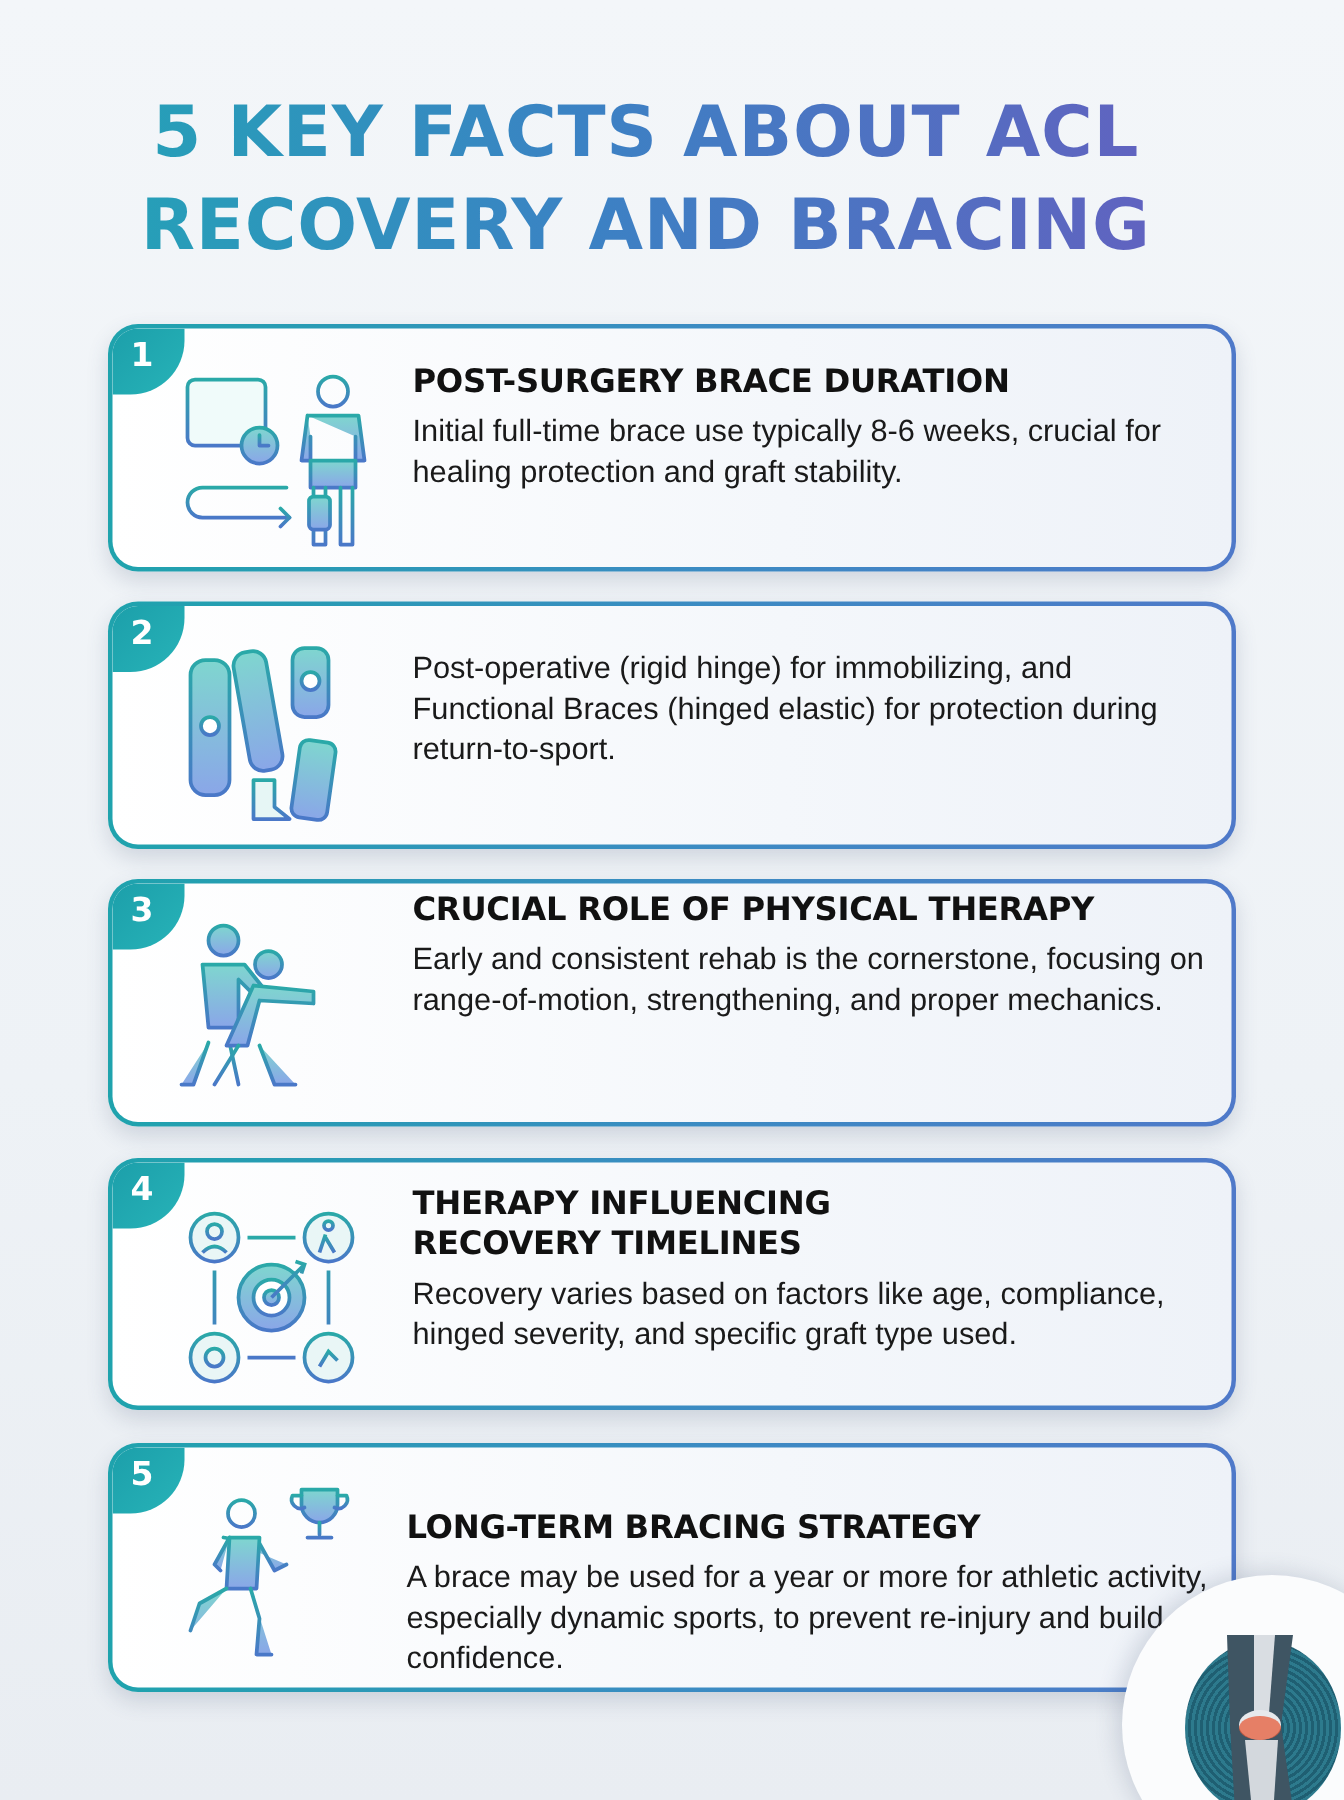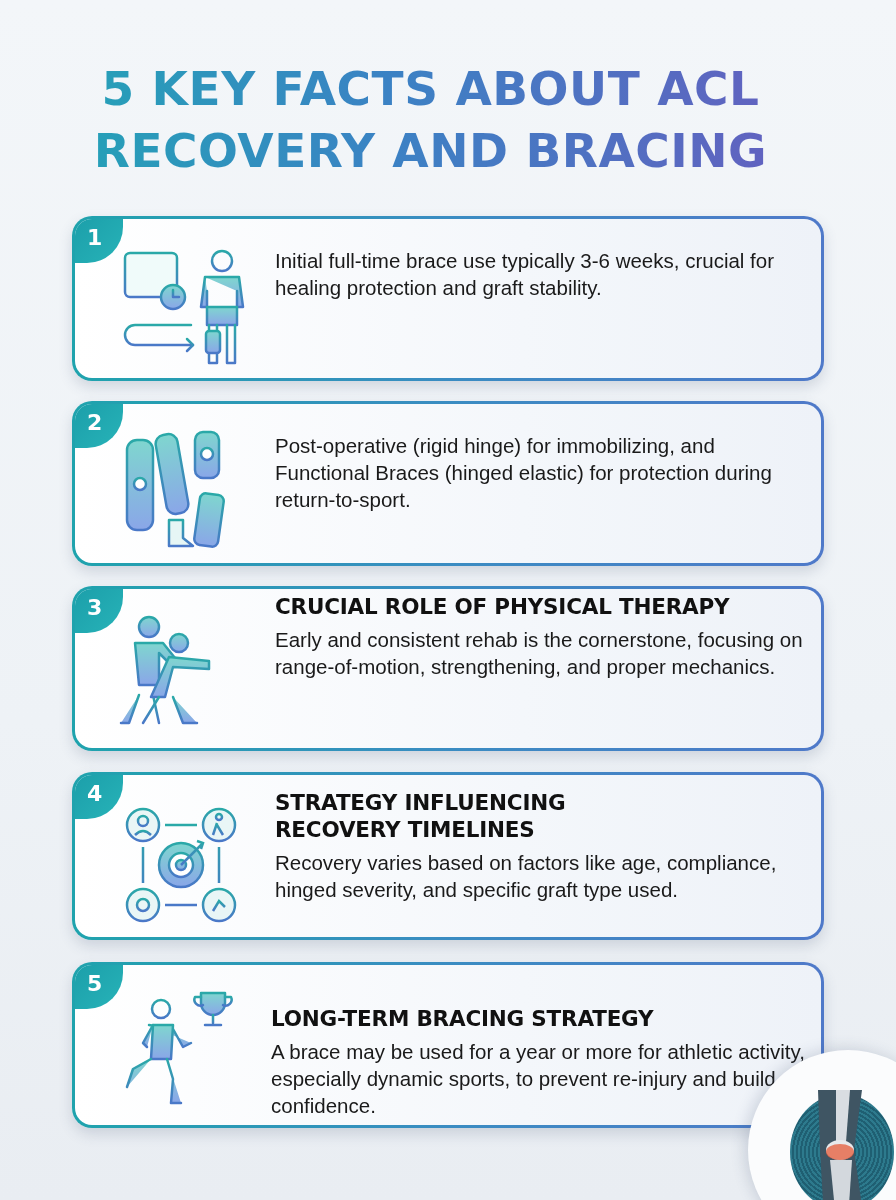--- a/index.html
+++ b/index.html
@@ -109,21 +109,22 @@
         <path d="M78 86 H22 a10 10 0 0 0 0 20 H80"></path>
         <path d="M74 100 l6 6 -6 6"></path>
         <circle cx="109" cy="22" r="10"></circle>
         <path d="M92 38 h34 l4 30 h-6 v-16 M92 38 l-4 30 h6 v-16" fill="url(#igf)"></path>
         <rect x="94" y="68" width="30" height="18" fill="url(#igf)"></rect>
         <path d="M96 86 v38 h8 v-38 M114 86 v38 h8 v-38"></path>
         <rect x="93" y="92" width="14" height="22" rx="3" fill="url(#igf)"></rect>
       </svg>
     </div>
     <div class="text" style="top:22px;">
-      <div class="body">Initial full-time brace use typically 3-6 weeks, crucial for healing protection and graft stability.</div>
+      <div class="heading">POST-SURGERY BRACE DURATION</div>
+      <div class="body">Initial full-time brace use typically 8-6 weeks, crucial for healing protection and graft stability.</div>
     </div>
   </div>
 </div>
 
 <div class="card" style="top:401px;height:165px;">
   <div class="card-inner">
     <div class="badge">2</div>
     <div class="icon-wrap">
       <svg width="150" height="130" viewBox="0 0 150 130" fill="url(#igf)" stroke="url(#ig)" stroke-width="2.5" stroke-linejoin="round">
         <rect x="14" y="16" width="26" height="90" rx="10"></rect>
@@ -183,21 +184,21 @@
         <circle cx="30" cy="26" r="5" fill="none"></circle>
           <path d="M22 40 q8 -8 16 0" fill="none"></path>
         <circle cx="106" cy="22" r="3" fill="none"></circle>
           <path d="M104 28 l-4 12 M104 30 l6 10" fill="none"></path>
         <circle cx="30" cy="110" r="6" fill="none"></circle>
         <path d="M100 116 l6 -10 6 6" fill="none"></path>
       </svg>
     </div>
     <div class="text" style="top:14px;">
       <div class="heading">
-        <div>STRATEGY INFLUENCING</div>
+        <div>THERAPY INFLUENCING</div>
         <div>RECOVERY TIMELINES</div>
       </div>
       <div class="body">Recovery varies based on factors like age, compliance, hinged severity, and specific graft type used.</div>
     </div>
   </div>
 </div>
 
 <div class="card" style="top:962px;height:166px;">
   <div class="card-inner">
     <div class="badge">5</div>

